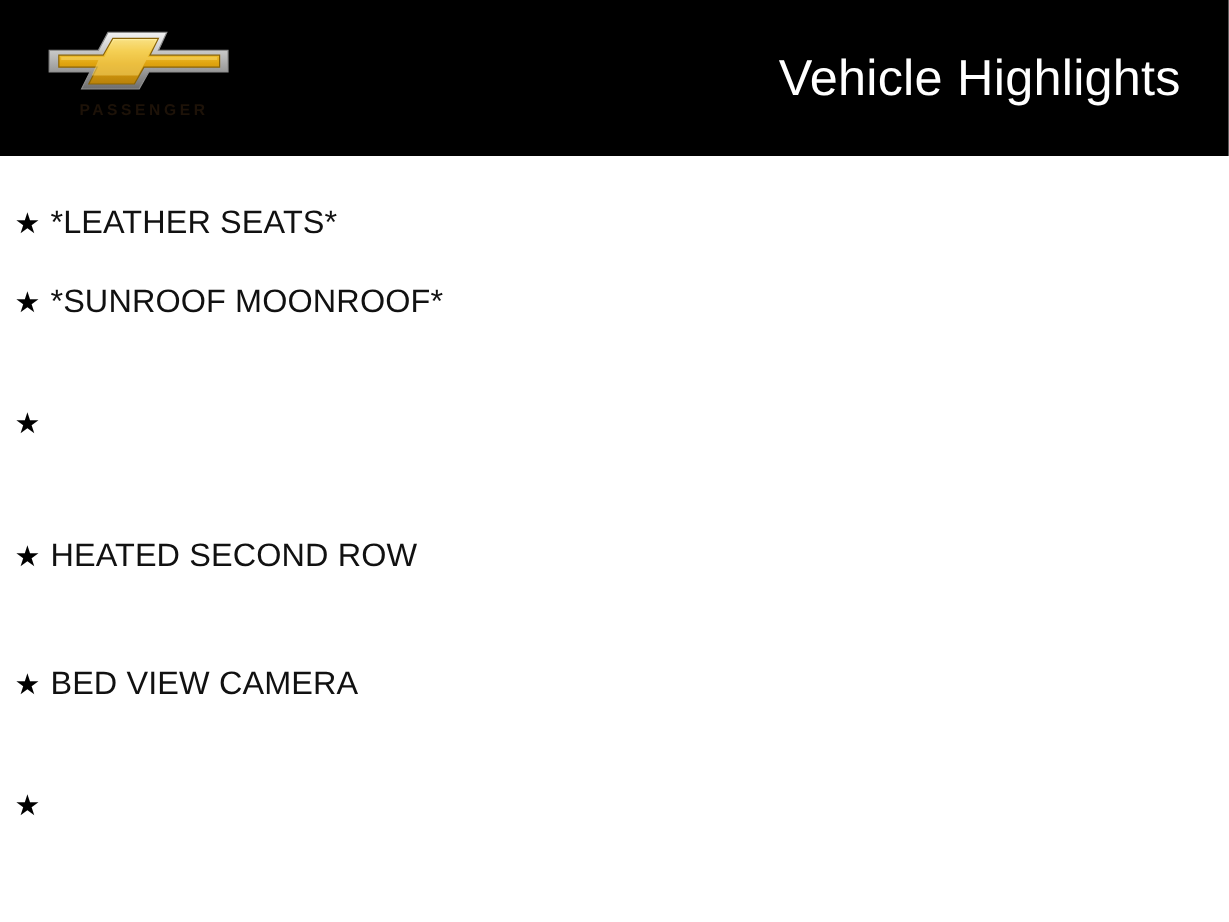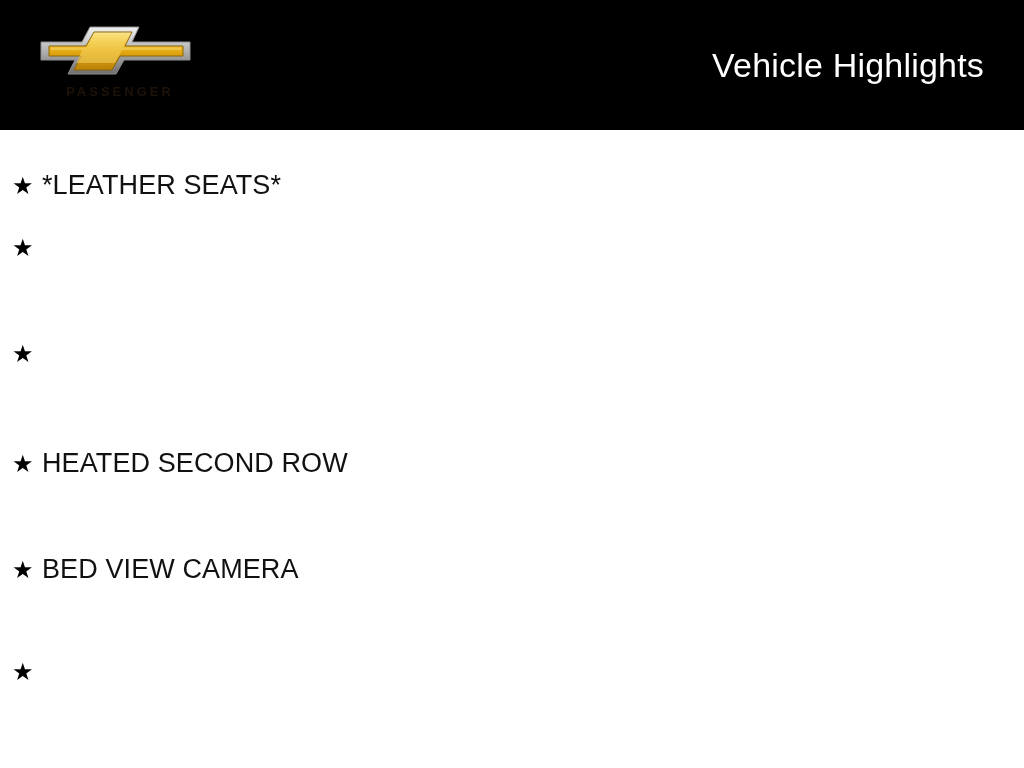--- a/index.html
+++ b/index.html
@@ -58,21 +58,21 @@
     font-family: "Liberation Sans", sans-serif;
   }
 
   .header-title {
     position: absolute;
     right: 40px;
     top: 0;
     height: 130px;
     line-height: 130px;
     color: #ffffff;
-    font-size: 34px;
+    font-size: 42px;
     font-weight: normal;
     letter-spacing: 0.2px;
     font-family: "Liberation Sans", sans-serif;
     white-space: nowrap;
   }
 
   
   .highlights {
     position: relative;
     padding: 0;
@@ -144,20 +144,21 @@
     <div class="header-title">Vehicle Highlights</div>
   </div>
 
   <ul class="highlights">
     <li class="highlight-row row-0">
       <span class="star-icon">★</span>
       <span class="highlight-text">*LEATHER SEATS*</span>
     </li>
     <li class="highlight-row">
       <span class="star-icon">★</span>
+      <span class="highlight-text">*SUNROOF MOONROOF*</span>
     </li>
     <li class="highlight-row">
       <span class="star-icon">★</span>
     </li>
     <li class="highlight-row">
       <span class="star-icon">★</span>
       <span class="highlight-text">HEATED SECOND ROW</span>
     </li>
     <li class="highlight-row">
       <span class="star-icon">★</span>

